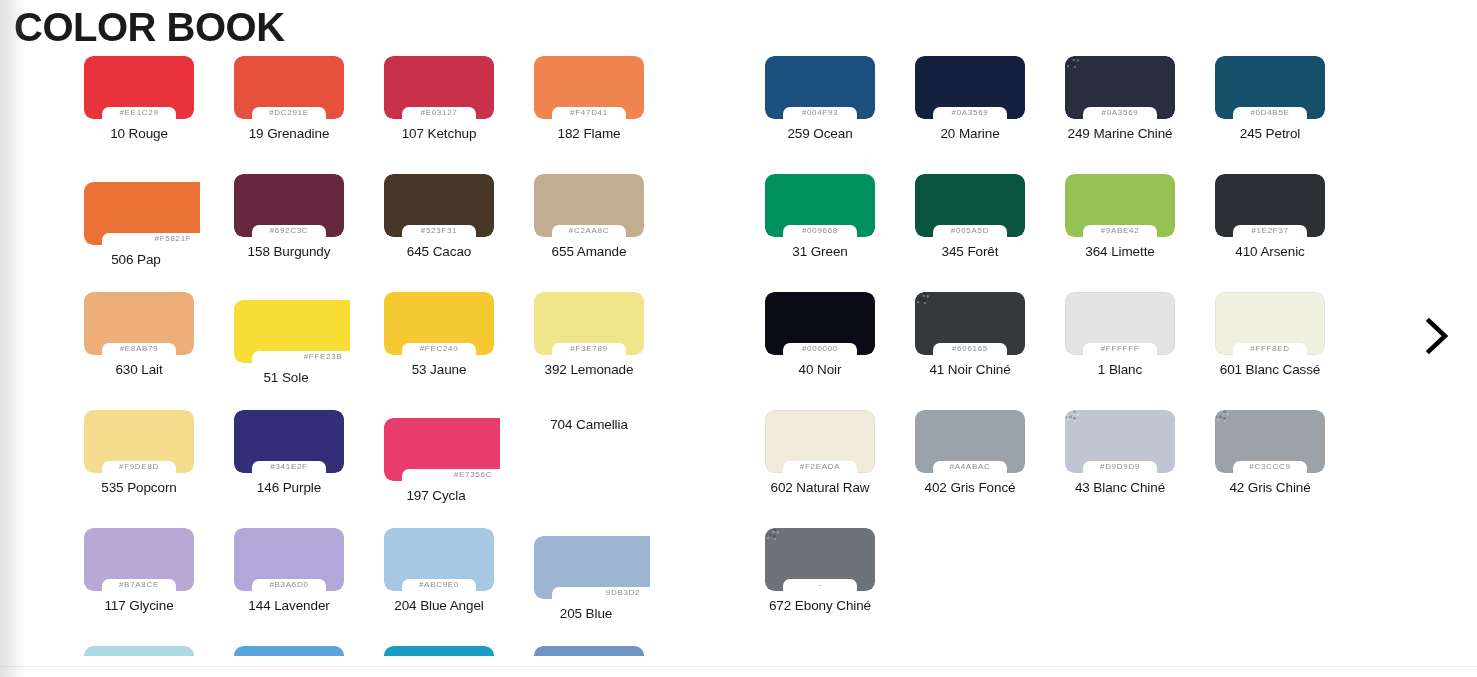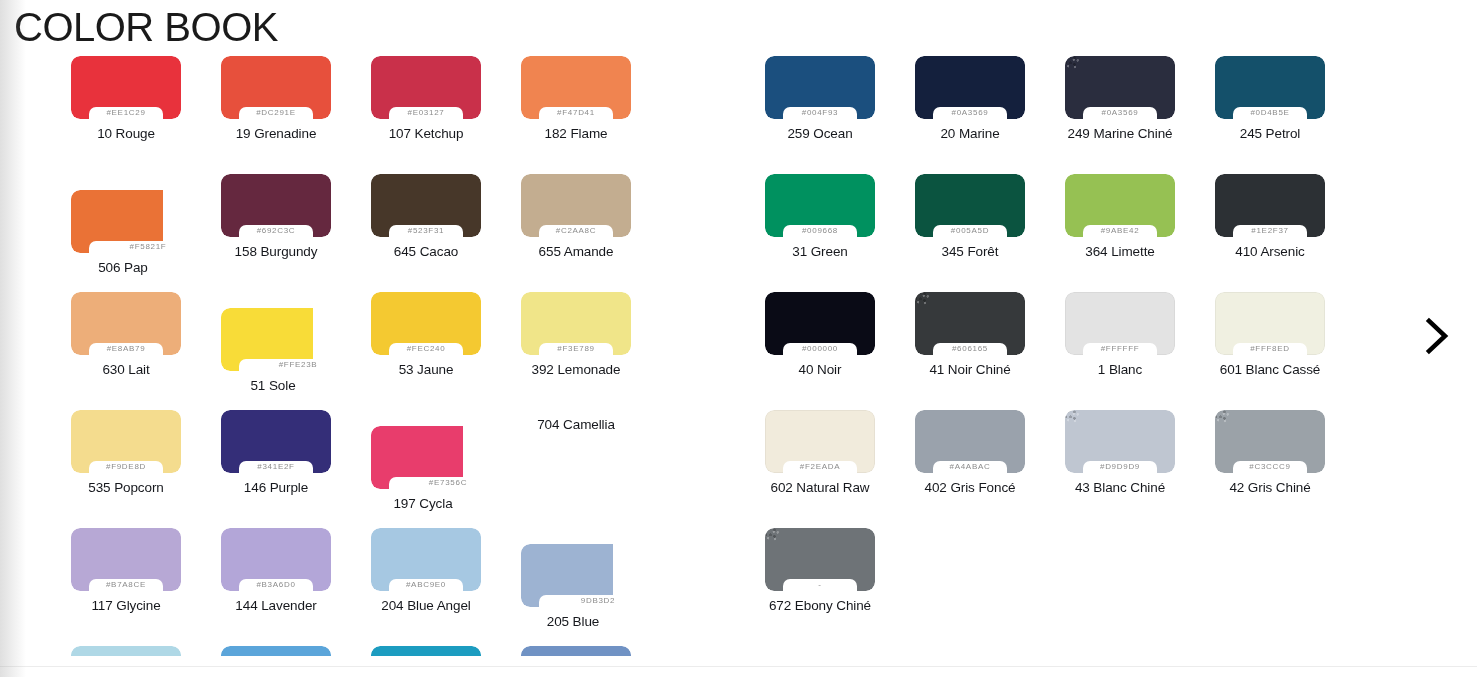--- a/index.html
+++ b/index.html
@@ -12,42 +12,42 @@
 
   body {
     font-family: "Liberation Sans", sans-serif;
     background: #ffffff;
     position: relative;
   }
 
   
   .page-title {
     font-size: 40px;
-    font-weight: normal;
+    font-weight: bold;
     letter-spacing: -0.5px;
     color: #1a1a1a;
     padding: 6px 0 0 14px;
     line-height: 1.05;
   }
 
   
   .carousel {
     position: relative;
     width: 1477px;
     height: 600px;
     margin-top: 8px;
   }
 
   
   .panel {
     position: absolute;
     top: 0;
     overflow: hidden;
   }
-  .panel-left  { left: 3px;   width: 700px;  height: 600px; padding-left: 48px; }
+  .panel-left  { left: 16px;   width: 700px;  height: 600px; padding-left: 48px; }
   .panel-right { left: 745px; width: 732px;  height: 600px; }
 
   .grid {
     display: flex;
     flex-wrap: wrap;
     align-content: flex-start;
   }
 
   
   .cell {
@@ -128,21 +128,21 @@
       radial-gradient(circle at 66% 86%, rgba(255,255,255,.28) 0 1.1px, transparent 1.4px),
       radial-gradient(circle at 86% 70%, rgba(0,0,0,.25)      0 1.2px, transparent 1.5px);
     background-size: 13px 11px, 11px 13px, 15px 12px, 12px 14px, 14px 11px,
                      11px 12px, 13px 14px, 12px 11px, 15px 13px, 11px 12px;
   }
 
   
   .chip.pale { box-shadow: inset 0 0 0 1px rgba(0,0,0,.045); }
 
   
-  .cell.clipped .chip-wrap { width: 92px; margin: 16px 0 0 20px; }
+  .cell.clipped .chip-wrap { width: 116px; margin: 8px 0 0 20px; }
   .cell.clipped .chip { border-top-right-radius: 0; border-bottom-right-radius: 0; }
   .cell.clipped .notch { left: 18px; right: 0; border-top-right-radius: 0; }
   .cell.clipped .hex { left: 28px; right: -34px; }
   .cell.clipped .label { margin-left: -6px; }
 
   
   .edge-fade {
     position: absolute;
     top: 0; left: 0;
     width: 26px; height: 677px;

